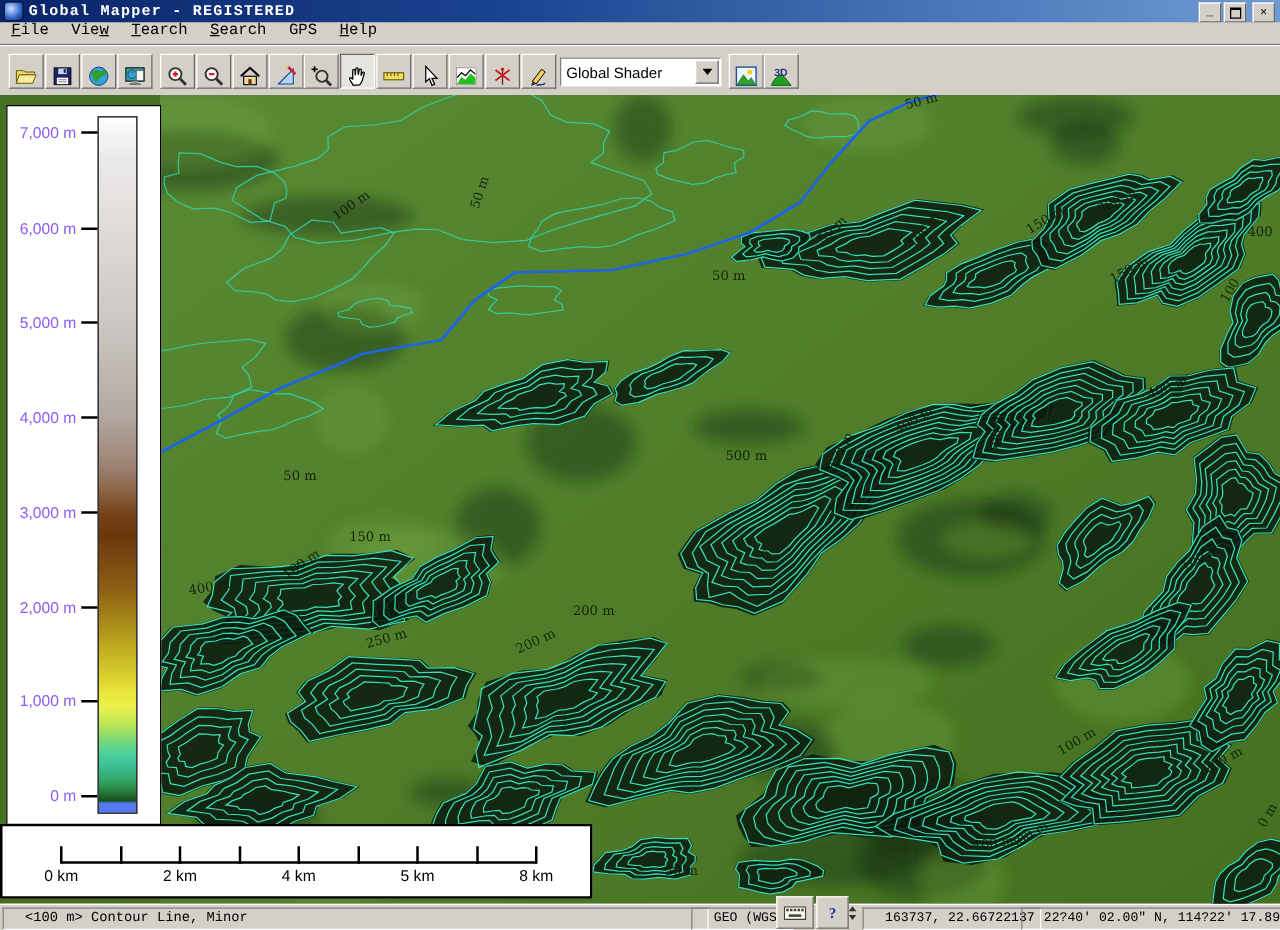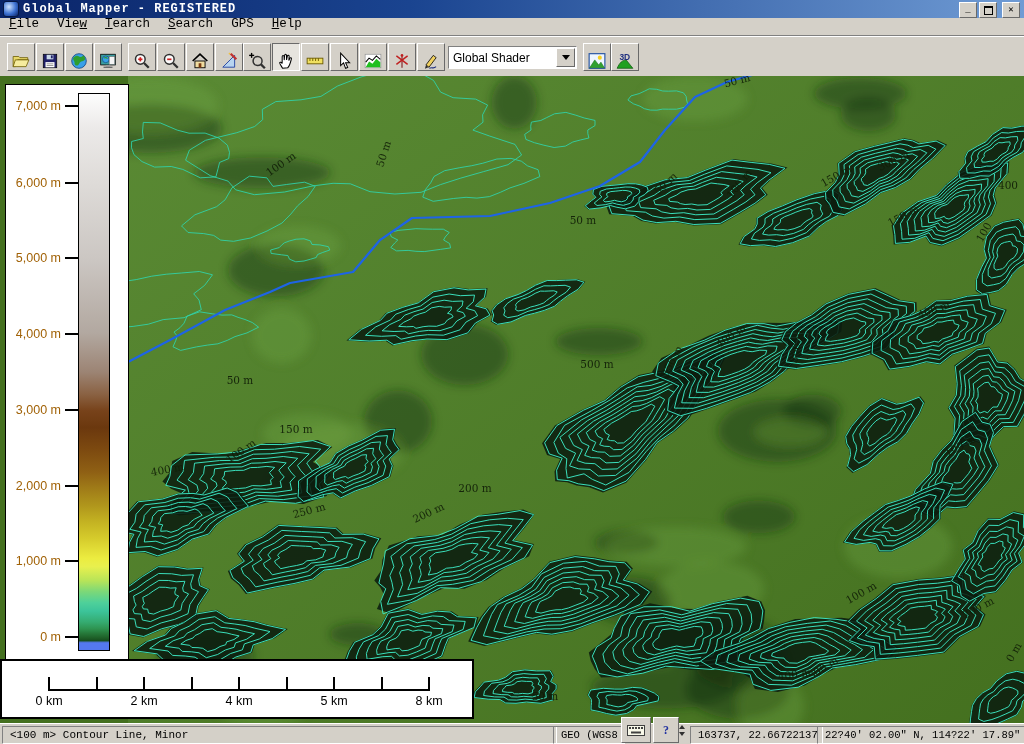--- a/index.html
+++ b/index.html
@@ -47,35 +47,35 @@
     border:1px solid #000;z-index:5;}
   .lbar{position:absolute;left:72px;top:8px;width:30px;height:556px;border:1px solid #000;
     background:linear-gradient(to bottom,
       #fdfdfd 0%,#eceae9 6%,#dedbd8 16%,#cbc6c2 30%,#b2a8a0 43%,#9c8474 50%,
       #8a6243 54%,#77421a 57%,#6b380e 60%,#7d4a10 64%,#8f6014 68%,#a07c18 71%,
       #b0961c 74%,#c4b322 77%,#d6cc2c 80%,#ecec40 83.5%,#e8f04e 85%,
       #b8e458 87.5%,#7cd878 89.5%,#4ed09a 91.5%,#3cc49a 93%,#35ab70 95%,
       #2e9350 96.2%,#26793a 97%,#1e6028 97.8%,#174e1f 98.3%,
       #5478f0 98.7%,#5478f0 100%);}
   .ltick{position:absolute;display:flex;align-items:center;height:14px;margin-top:-7px;right:50px;}
-  .ltlabel{font:12.5px "Liberation Sans",sans-serif;color:#a16207;white-space:nowrap;margin-left:44px;}
+  .ltlabel{font:12.5px "Liberation Sans",sans-serif;color:#8b5cf6;white-space:nowrap;margin-left:44px;}
   .ltline{width:13px;height:2px;background:#000;margin-left:4px;}
   
   .scalebox{position:absolute;left:0px;top:659px;width:470px;height:56px;background:#fff;
     border:2px solid #000;z-index:5;}
   .sline{position:absolute;left:47px;top:28px;width:380px;height:2px;background:#000;}
   .stick{position:absolute;top:16px;width:2px;height:14px;background:#000;}
   .slabel{position:absolute;top:33px;transform:translateX(-50%);
     font:12.5px "Liberation Sans",sans-serif;color:#000;white-space:nowrap;}
   
   .statusbar{position:absolute;left:0;top:723px;width:1024px;height:21px;background:#d4d0c8;
     border-top:1px solid #fff;z-index:6;}
   .spanel{position:absolute;top:2px;height:16px;border:1px solid;
     border-color:#808080 #fff #fff #808080;font:11px "Liberation Mono",monospace;
-    line-height:16px;color:#000;white-space:nowrap;overflow:hidden;padding-left:7px;}
+    line-height:16px;color:#000;white-space:nowrap;overflow:hidden;padding-left:17px;}
   .sp-right{font-size:10.5px;}
   .minibtn{position:absolute;background:#d4d0c8;border:1px solid;
     border-color:#fff #6a6a6a #6a6a6a #fff;display:flex;align-items:center;justify-content:center;z-index:7;}
   .helpglyph{font:bold 12px "Liberation Serif",serif;color:#2030a0;}
   .spinner{position:absolute;left:676px;top:-6px;width:12px;height:24px;z-index:7;
     display:flex;flex-direction:column;align-items:center;justify-content:center;gap:3px;}
   .arr-up{width:0;height:0;border-left:3px solid transparent;border-right:3px solid transparent;border-bottom:4px solid #303030;}
   .arr-dn{width:0;height:0;border-left:3px solid transparent;border-right:3px solid transparent;border-top:4px solid #303030;}
 </style>
 </head>

